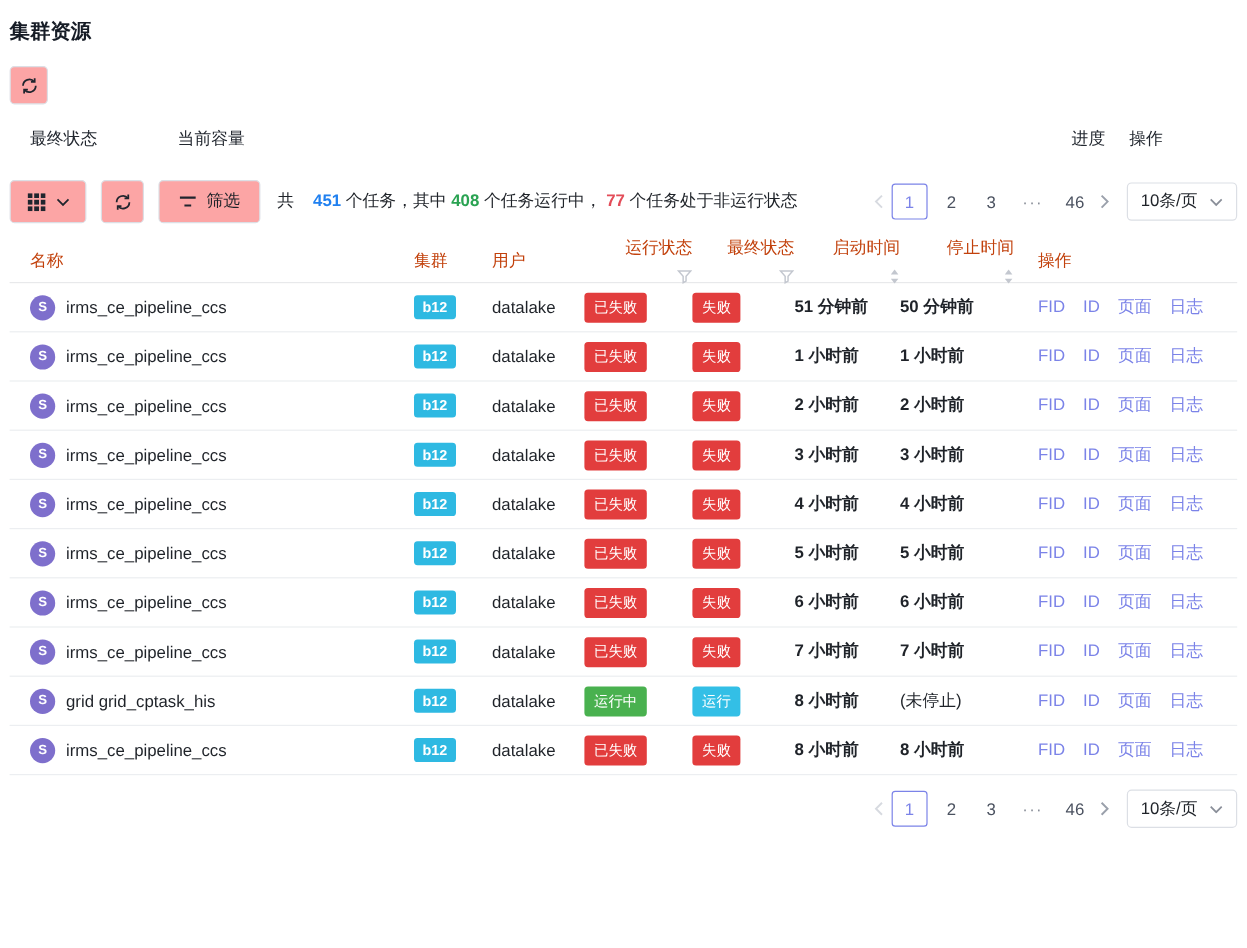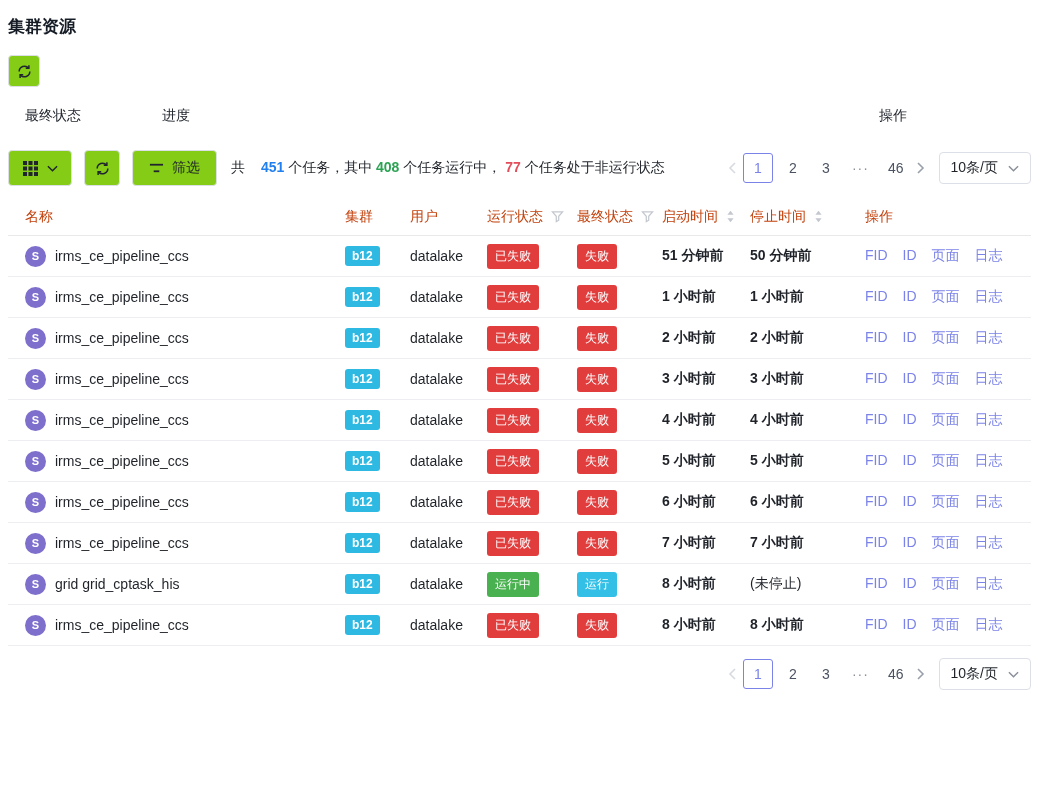--- a/index.html
+++ b/index.html
@@ -8,21 +8,21 @@
     font-family: "Liberation Sans", "DejaVu Sans", sans-serif;
     width: 1039px;
   }
   .page { padding: 0 8px 18px 8px; }
 
   .section-title { font-size: 17px; font-weight: 700; color: #161c26; margin: 0; }
   .res-title { padding-top: 15px; }
   .tasks-title { margin-top: 26px; }
 
   .btn {
-    border: 1px solid #dcdfe5; border-radius: 4px; background: #84cc16;
+    border: 1px solid #dcdfe5; border-radius: 4px; background: #fca5a5;
     display: inline-flex; align-items: center; justify-content: center;
     cursor: pointer; color: #1f2329; font-size: 14px;
   }
   .icon-btn { width: 32px; height: 32px; margin-top: 17px; }
 
   
   .res-table { margin-top: 9px; }
   .res-grid { display: grid; grid-template-columns: 140px 1fr 62px 90px; align-items: center; }
   .res-header { height: 40px; font-size: 14px; color: #22272f; }
   .res-row { height: 45px; border-bottom: 1px solid #e8e9eb; font-size: 14px; }
@@ -64,21 +64,21 @@
   .size-select {
     height: 32px; border: 1px solid #dcdfe5; border-radius: 4px; padding: 0 11px;
     display: flex; align-items: center; gap: 10px; font-size: 14px; margin-left: 14px;
     background: #fff; cursor: pointer;
   }
 
   
   .task-table { margin-top: 12px; }
   .t-grid { display: grid; grid-template-columns: 337px 65px 77px 90px 85px 88px 95px 1fr; align-items: center; }
   .t-header { height: 38px; border-bottom: 1px solid #e8e9eb; font-size: 14px; color: #c2410c; }
-  .th { display: flex; align-items: center; gap: 8px; }
+  .th { display: flex; align-items: flex-end; gap: 8px; flex-direction: column; }
   .t-row { height: 41px; border-bottom: 1px solid #eceef1; font-size: 14px; }
   .name-cell { display: flex; align-items: center; gap: 9px; padding-left: 17px; }
   .avatar {
     width: 21px; height: 21px; border-radius: 50%; background: var(--avatar-purple, #7e6fcc);
     color: #fff; font-size: 11px; font-weight: 600; flex: 0 0 21px;
     display: flex; align-items: center; justify-content: center;
   }
   .tag {
     display: inline-block; background: var(--tag-cyan, #2eb9e2); color: #fff;
     font-size: 12px; font-weight: 700; padding: 3px 7px; border-radius: 3px;
@@ -110,20 +110,21 @@
           <path d="M4.5 12a7.5 7.5 0 0 1 13.2-4.8"></path>
           <polyline points="18.2,3 18.2,7.4 13.8,7.4"></polyline>
           <polyline points="5.8,21 5.8,16.6 10.2,16.6"></polyline>
         </svg>
       </span>
     </button>
 
     <div class="res-table">
       <div class="res-grid res-header">
         <div class="cell-first">最终状态</div>
+        <div>当前容量</div>
         <div class="cell-progress">进度</div>
         <div>操作</div>
       </div>
     </div>
   </section>
 
   <section>
 
     <div class="toolbar">
       <button class="btn grid-btn">

